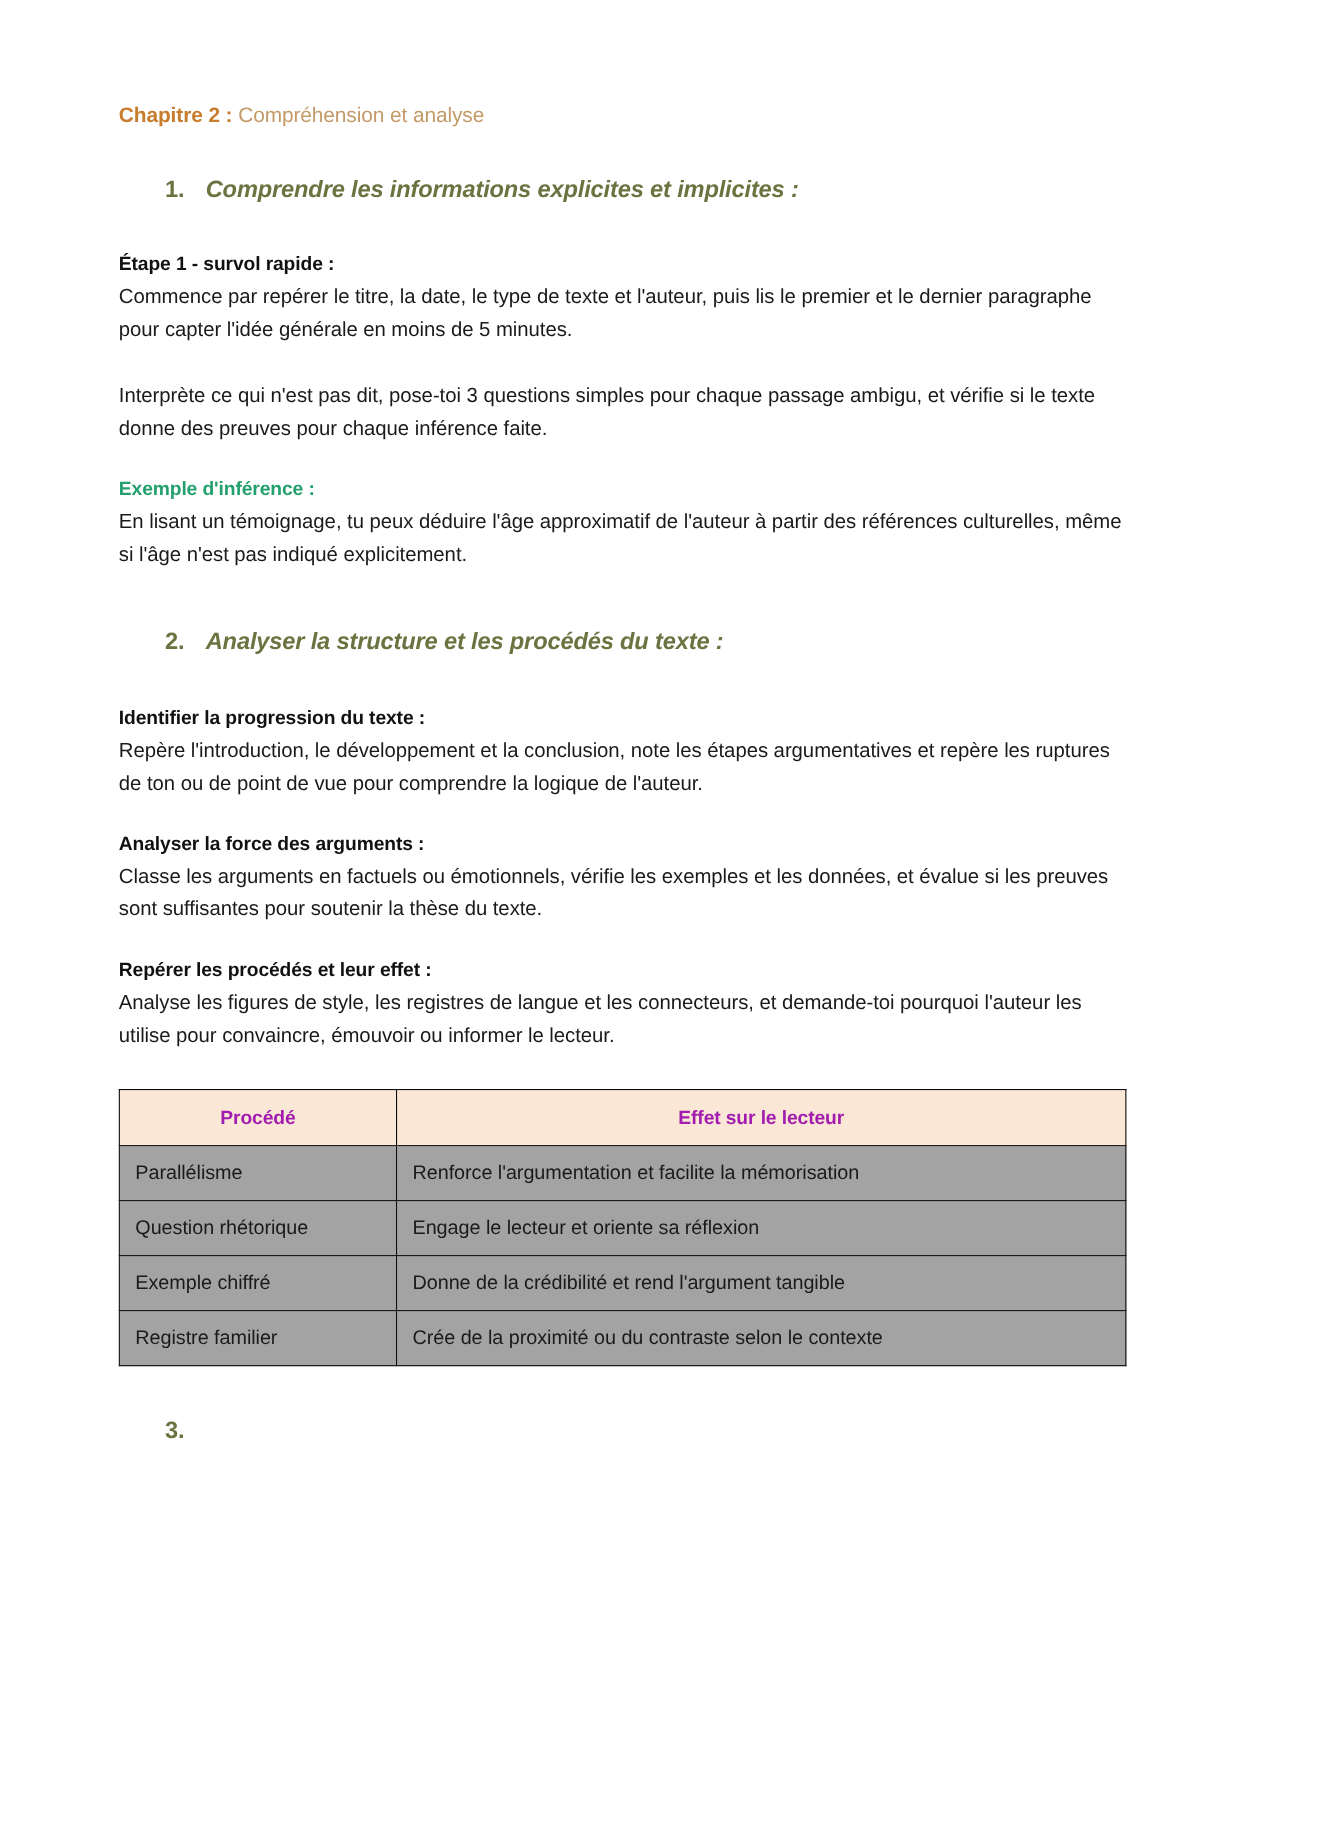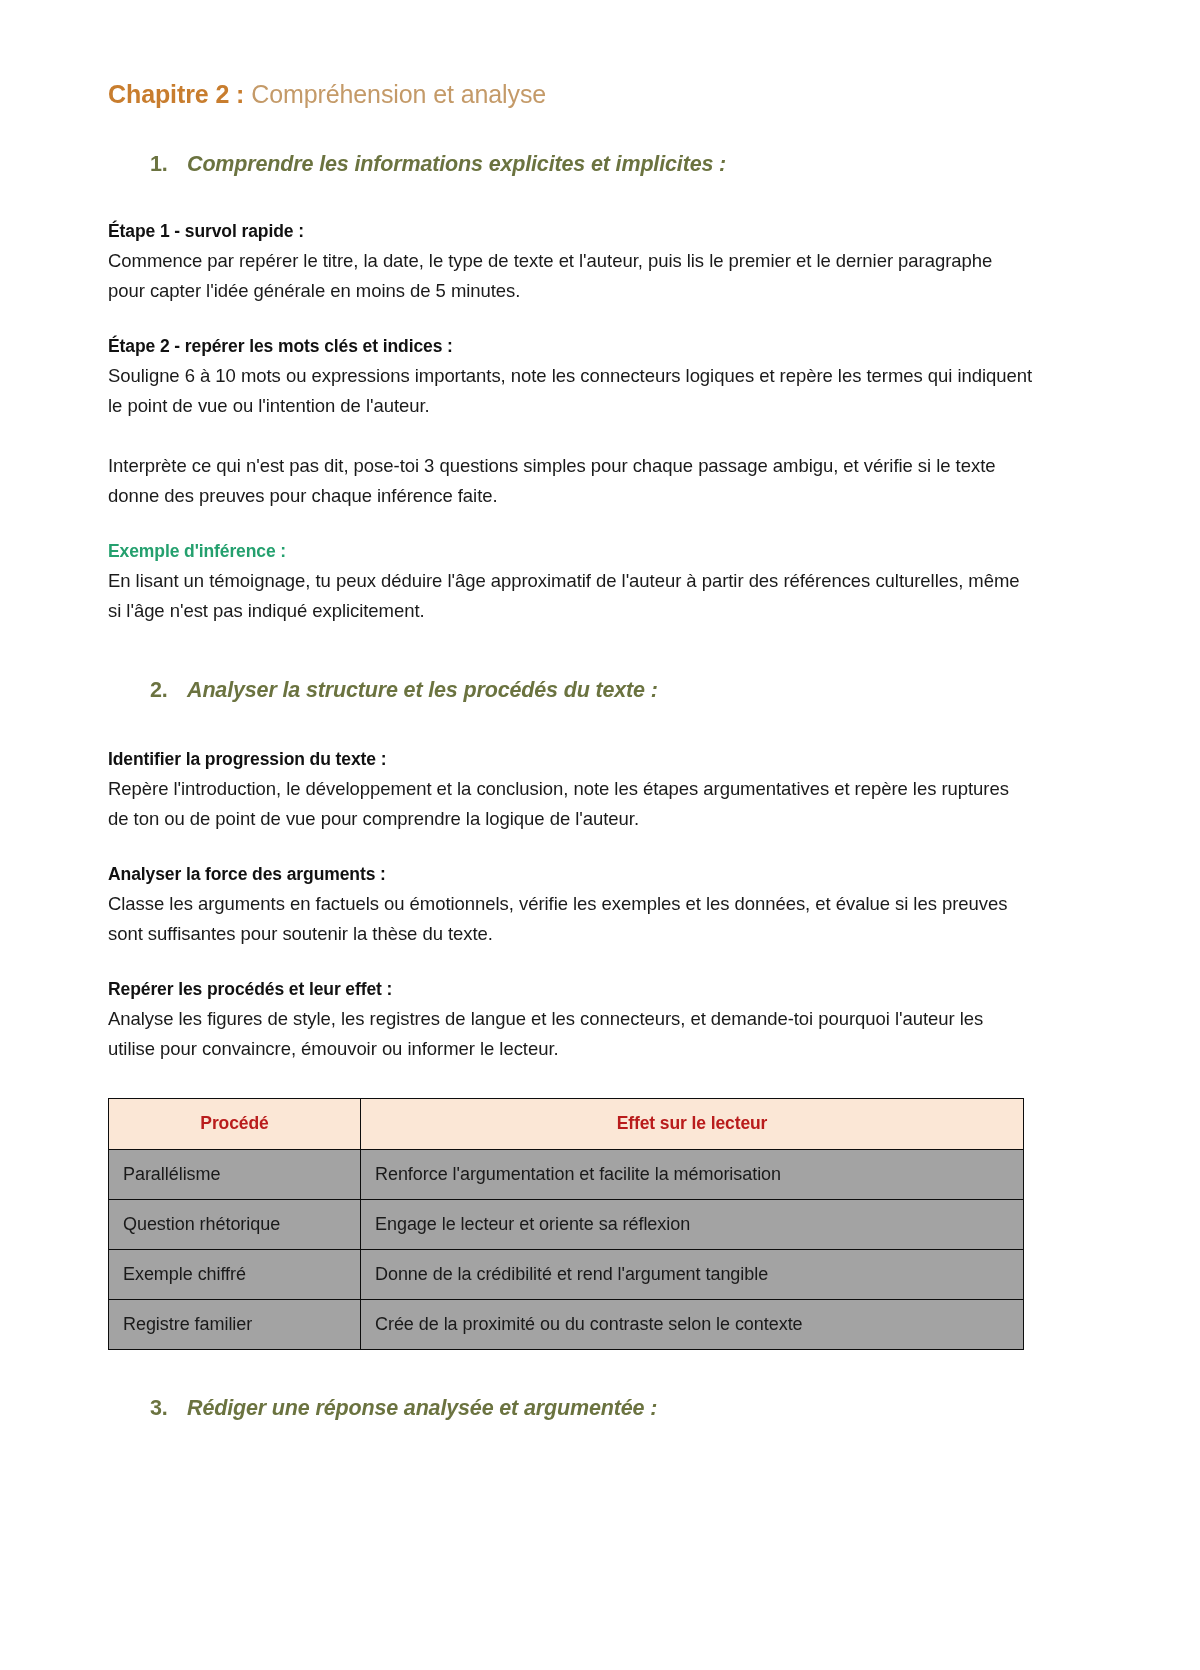--- a/index.html
+++ b/index.html
@@ -19,23 +19,23 @@
     position: relative;
     width: 1200px;
     height: 1670px;
     background: #ffffff;
     box-sizing: border-box;
     padding: 78px 108px 0 108px;
   }
 
   
   .chapter-title {
-    font-size: 25px;
+    font-size: 19px;
     line-height: 1.25;
-    margin: 1px 0 42px 0;
+    margin: 16px 0 42px 0;
     letter-spacing: -0.1px;
     white-space: nowrap;
   }
   .chapter-title .chap-strong {
     font-weight: 700;
     color: #c87d2e;
   }
   .chapter-title .chap-rest {
     font-weight: 400;
     color: #c49a68;
@@ -99,21 +99,21 @@
   .proc-table th,
   .proc-table td {
     border: 1.6px solid #0d0d0d;
     padding: 0;
     vertical-align: middle;
   }
   .proc-table thead th {
     background: #fbe7d6;
     font-size: 17.5px;
     font-weight: 700;
-    color: #b91c1c;
+    color: #a21caf;
     text-align: center;
     height: 50px;
     letter-spacing: -0.1px;
   }
   .proc-table tbody td {
     background: #a3a3a3;
     font-size: 18px;
     font-weight: 400;
     color: #1a1a1a;
     height: 49px;
@@ -135,24 +135,20 @@
   <h2 class="section-heading sec1-heading">
     <span class="sh-num">1.</span>
     <span class="sh-text">Comprendre les informations explicites et implicites :</span>
   </h2>
 
   <div class="block">
     <div class="block-title">Étape 1 - survol rapide :</div>
     <p class="block-body">Commence par repérer le titre, la date, le type de texte et l'auteur, puis lis le premier et le dernier paragraphe pour capter l'idée générale en moins de 5 minutes.</p>
   </div>
 
-  <div class="block">
-    <div class="block-title">Étape 2 - repérer les mots clés et indices :</div>
-    <p class="block-body">Souligne 6 à 10 mots ou expressions importants, note les connecteurs logiques et repère les termes qui indiquent le point de vue ou l'intention de l'auteur.</p>
-  </div>
 
   <div class="block">
     <p class="block-body">Interprète ce qui n'est pas dit, pose-toi 3 questions simples pour chaque passage ambigu, et vérifie si le texte donne des preuves pour chaque inférence faite.</p>
   </div>
 
   <div class="block">
     <div class="block-title accent-green">Exemple d'inférence :</div>
     <p class="block-body">En lisant un témoignage, tu peux déduire l'âge approximatif de l'auteur à partir des références culturelles, même si l'âge n'est pas indiqué explicitement.</p>
   </div>
 
@@ -202,16 +198,15 @@
       </tr>
       <tr>
         <td>Registre familier</td>
         <td>Crée de la proximité ou du contraste selon le contexte</td>
       </tr>
     </tbody>
   </table>
 
   <h2 class="section-heading sec3-heading">
     <span class="sh-num">3.</span>
-    <span class="sh-text">Rédiger une réponse analysée et argumentée :</span>
   </h2>
 
 </div>
 
 </body></html>

